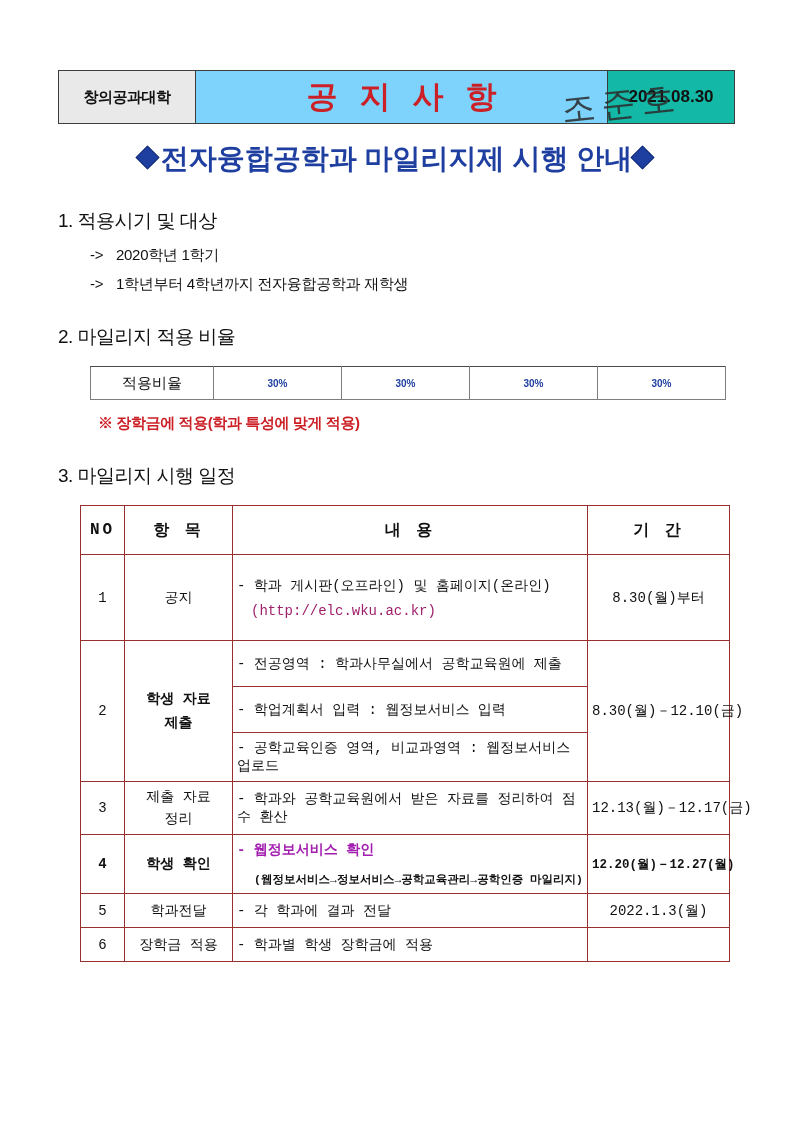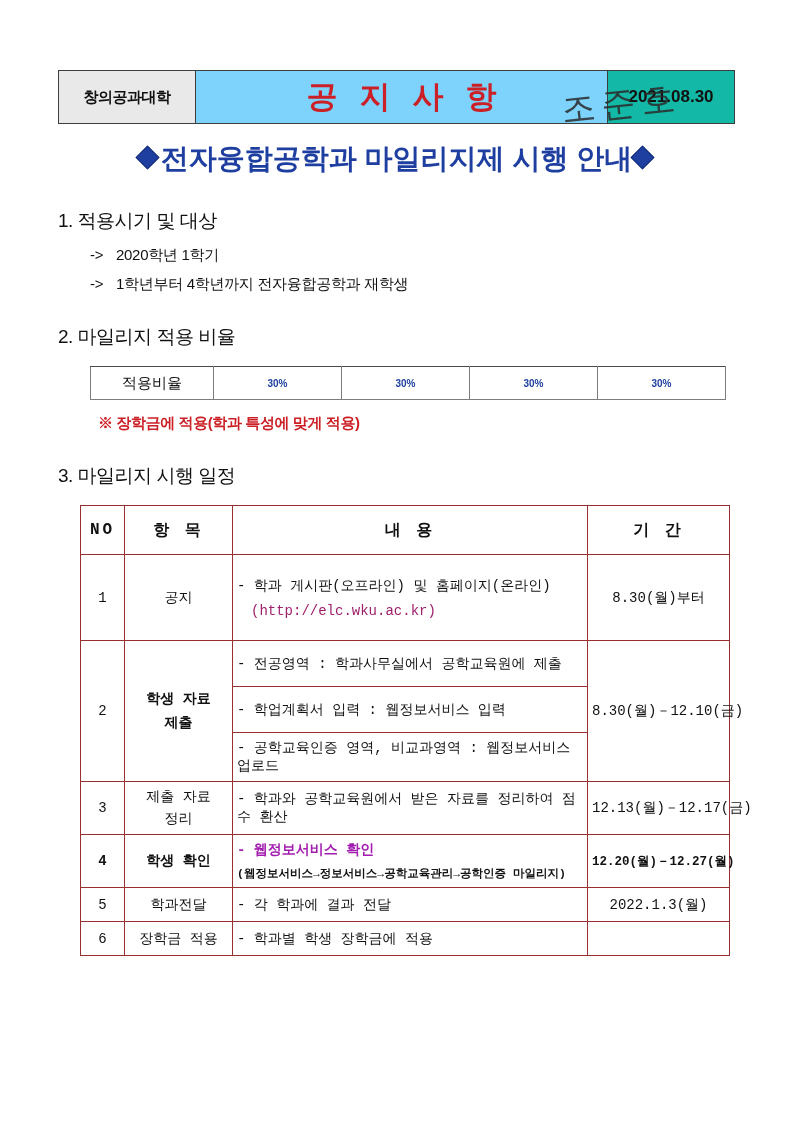--- a/index.html
+++ b/index.html
@@ -323,21 +323,21 @@
             </td>
             <td class="l">- 학과와 공학교육원에서 받은 자료를 정리하여 점수 환산</td>
             <td class="c nowrap">12.13(월)－12.17(금)</td>
           </tr>
 
           <tr class="r4">
             <td class="c red-b">4</td>
             <td class="c red-b">학생 확인</td>
             <td class="l">
               <div class="red-b">- 웹정보서비스 확인</div>
-              <div class="sub" style="font-weight:bold;margin-top:7px;">(웹정보서비스→정보서비스→공학교육관리→공학인증 마일리지)</div>
+              <div class="sub" style="font-weight:bold;margin-top:13px;text-align:right;">(웹정보서비스→정보서비스→공학교육관리→공학인증 마일리지)</div>
             </td>
             <td class="c nowrap red-b" style="font-size:12.5px;">12.20(월)－12.27(월)</td>
           </tr>
 
           <tr class="r5">
             <td class="c">5</td>
             <td class="c">학과전달</td>
             <td class="l">- 각 학과에 결과 전달</td>
             <td class="c nowrap">2022.1.3(월)</td>
           </tr>

